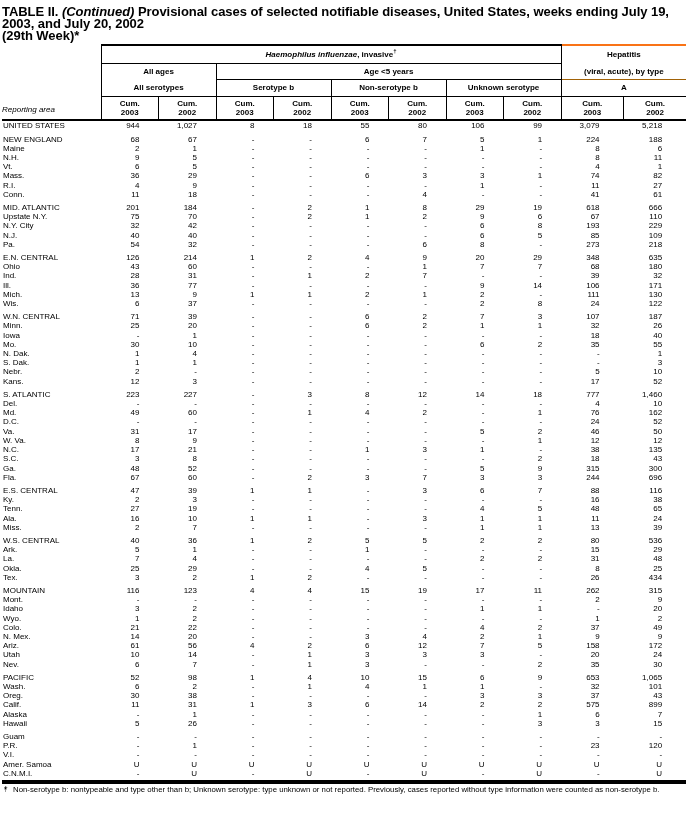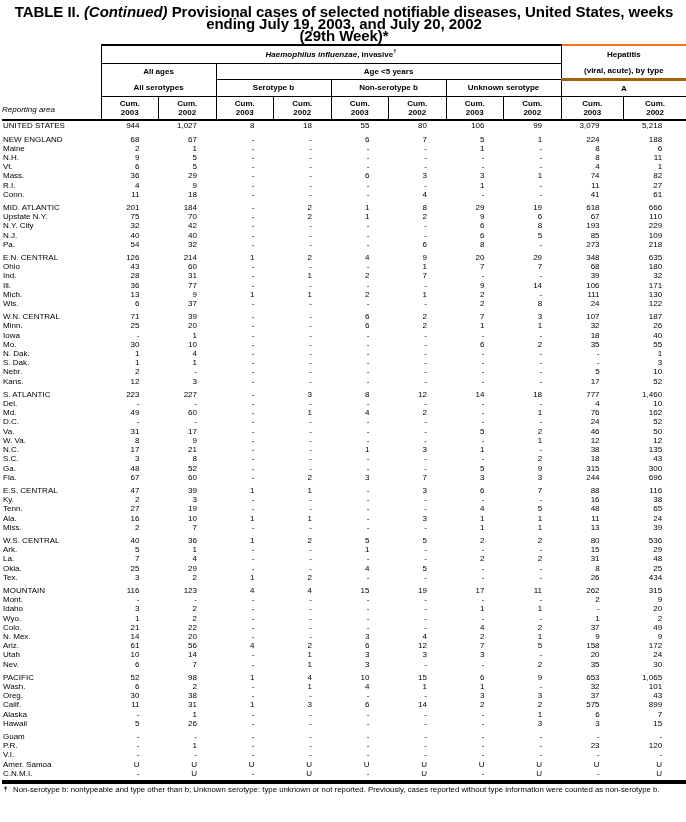--- a/index.html
+++ b/index.html
@@ -1,31 +1,31 @@
 <!DOCTYPE html>
 <html><head>
 <meta charset="utf-8">
 <style>
   * { box-sizing: border-box; }
   html, body { margin: 0; padding: 0; }
   body { width: 686px; height: 822px; background: #fff; overflow: hidden; }
   .page { font-family: "Liberation Sans", sans-serif; color: #000; padding: 6px 0 0 2px; width: 686px; }
   .it { font-style: italic; }
-  .title { font-weight: bold; font-size: 15px; line-height: 11.8px; letter-spacing: -0.05px; text-align: center; }
+  .title { font-weight: bold; font-size: 13px; line-height: 11.8px; letter-spacing: -0.05px; }
 
   table { border-collapse: collapse; table-layout: fixed; width: 684px; margin-top: 3px; }
   col.ca { width: 99px; } col.ch { width: 57.5px; } col.cp { width: 62.5px; }
   thead th { font-size: 8px; font-weight: bold; text-align: center; padding: 0; vertical-align: middle; }
   th.ra { text-align: left; vertical-align: bottom; font-weight: normal;
           border-right: 1px solid #000; border-bottom: 2px solid #000; padding: 0 0 5px 0; font-style: italic; }
   th.hinf { height: 18px; border-top: 2px solid #000; border-bottom: 1px solid #000; border-right: 1px solid #000; }
   th.hep1 { height: 18px; border-top: 2px solid #f97316; }
   th.allages { height: 16px; border-right: 1px solid #000; }
   th.age5 { border-bottom: 1px solid #000; border-right: 1px solid #000; }
-  th.hep2 { border-bottom: 3px solid #a16207; }
+  th.hep2 { border-bottom: 1px solid #a16207; }
   th.g { height: 17px; border-bottom: 1px solid #000; }
   th.br { border-right: 1px solid #000; margin-left: 9px; }
   th.cm { height: 24px; border-bottom: 2px solid #000; vertical-align: middle; }
   th.cm div { line-height: 9px; }
   sup { font-size: 6px; line-height: 0; }
 
   tbody td { font-size: 8px; line-height: 9.2px; height: 9.2px; padding: 0; white-space: nowrap; }
   td.area { text-align: left; padding-left: 1px; }
   td.num { text-align: right; padding-right: 19px; }
   tbody tr td:nth-child(10), tbody tr td:nth-child(11) { padding-right: 24px; }

